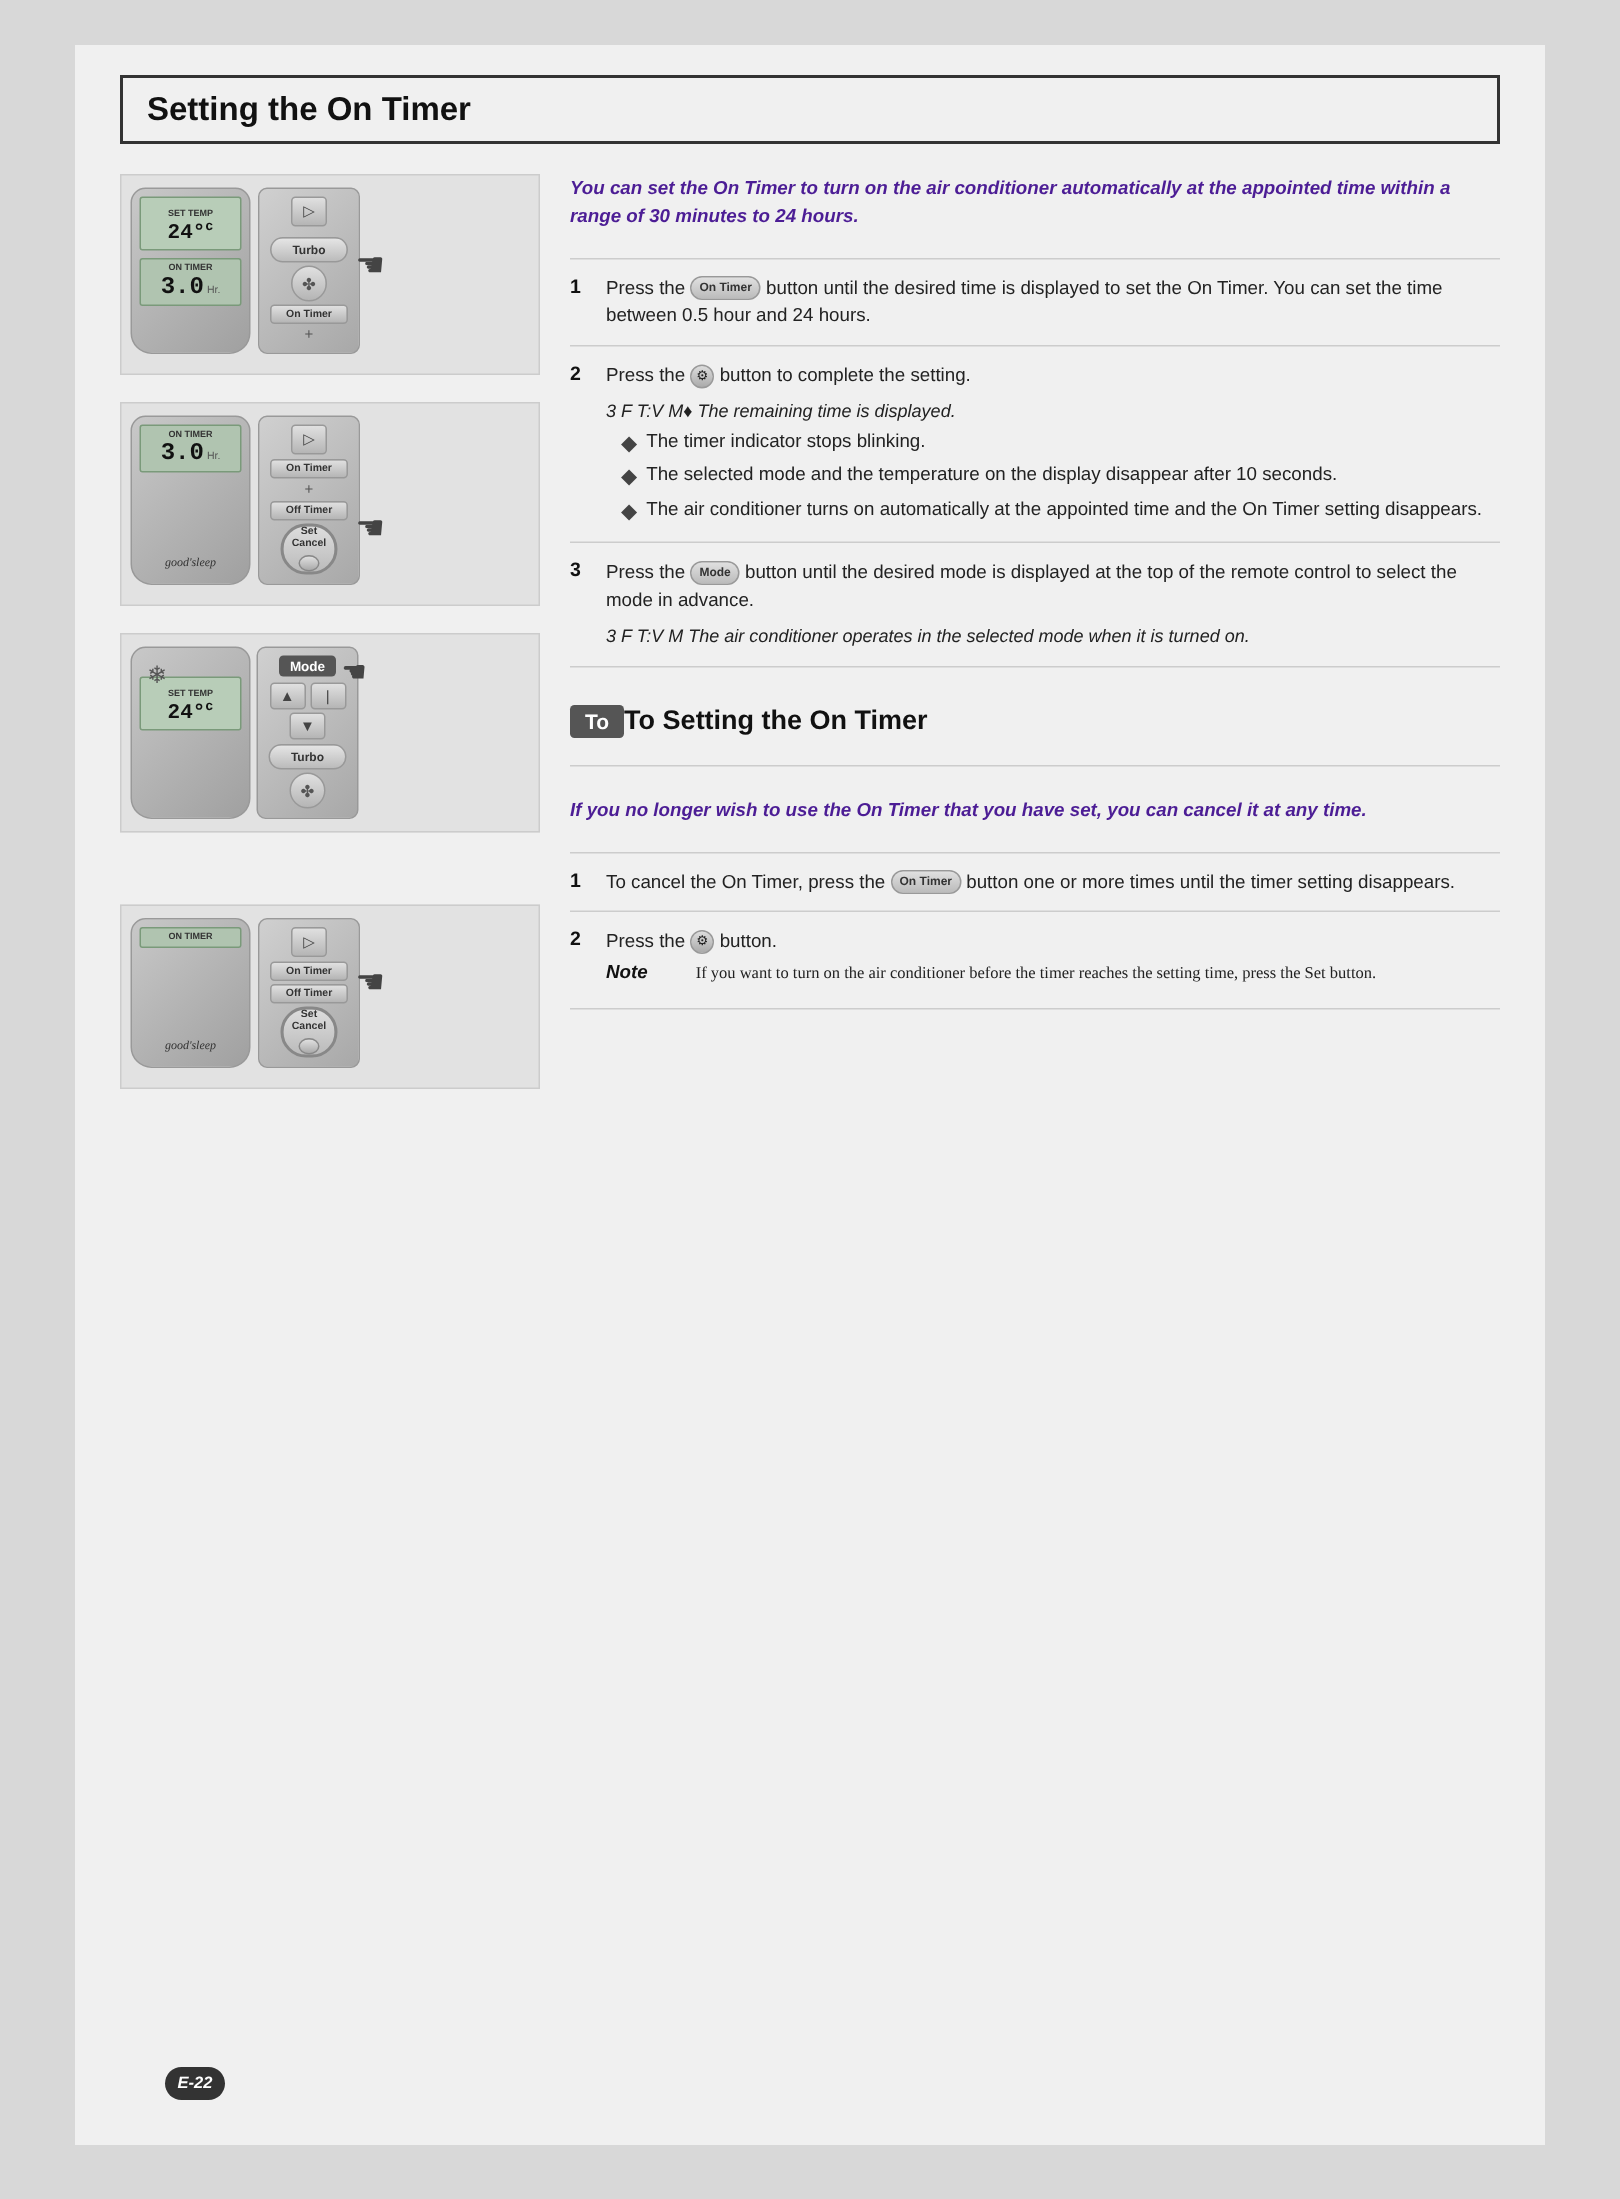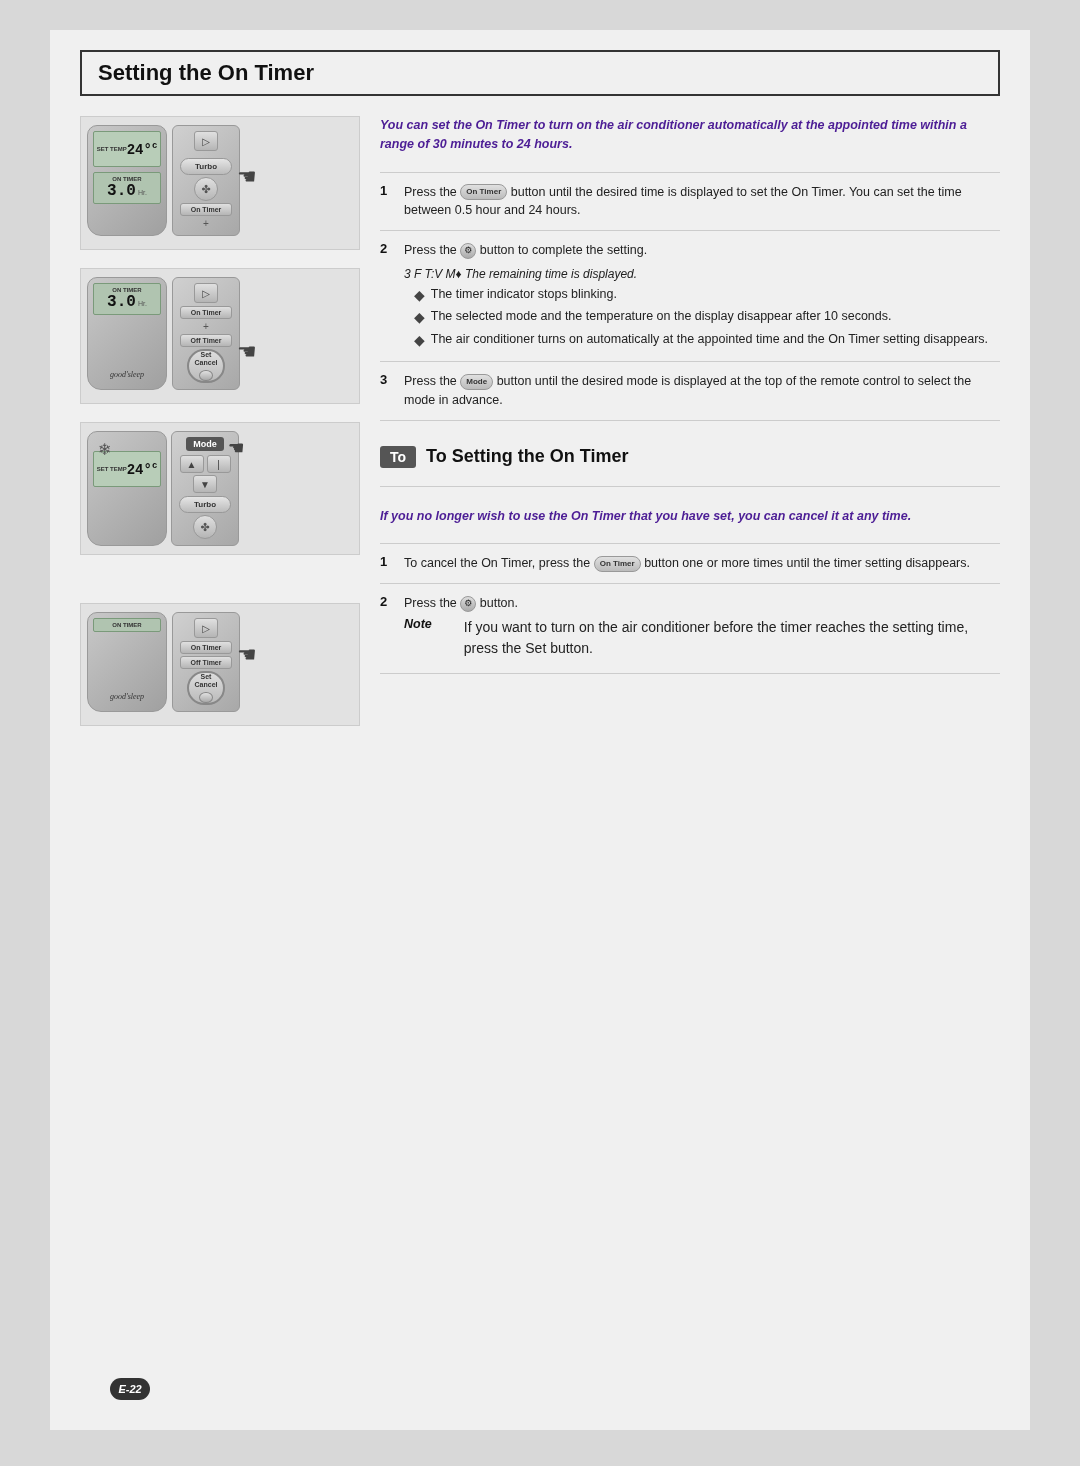--- a/index.html
+++ b/index.html
@@ -124,30 +124,30 @@
       align-items: flex-start;
     }
     .note-label {
       font-style: italic;
       font-weight: bold;
       font-size: 12.5px;
       color: #111;
       white-space: nowrap;
     }
     .note-text {
-      font-size: 14px;
+      font-size: 11px;
       color: #222;
       line-height: 1.5;
+      font-family: Liberation Serif, serif;
     }
 
     
     .section-heading {
       display: flex;
       align-items: center;
-      gap: 10px;
       margin: 15px 0 8px 0;
     }
     .section-heading-bullet {
       background: #555;
       color: #fff;
       padding: 3px 10px;
       font-size: 14px;
       font-weight: bold;
       border-radius: 3px;
     }
@@ -201,22 +201,23 @@
       position: relative;
     }
 
     .lcd-display {
       background: #b8cdb8;
       border: 1px solid #7a9a7a;
       border-radius: 2px;
       width: 68px;
       min-height: 36px;
       display: flex;
-      align-items: center;
-      justify-content: center;
+      flex-direction: column;
+      align-items: center;
+      justify-content: flex-end;
       padding: 2px;
       margin-bottom: 3px;
     }
 
     .btn-turbo {
       background: linear-gradient(180deg, #e5e5e5, #bbb);
       border: 1px solid #999;
       border-radius: 12px;
       font-size: 8px;
       font-weight: bold;
@@ -526,20 +527,23 @@
       </div>
 
       <div class="step-block">
         <div class="step-row">
           <span class="step-num">3</span>
           <span class="step-text">
             Press the <span class="inline-btn">Mode</span> button until the desired mode is displayed at the top of
             the remote control to select the mode in advance.
           </span>
         </div>
+        <div class="step-sub">
+          <span style="font-style:italic;font-size:12px;">3 F T:V M The air conditioner operates in the selected mode when it is turned on.</span>
+        </div>
       </div>
 
       <div class="section-heading">
         <span class="section-heading-bullet">To</span>
         <h2>To Setting the On Timer</h2>
       </div>
       <hr class="divider">
 
       <p class="intro-text" style="margin-bottom:8px;">If you no longer wish to use the On Timer that you have set, you can cancel it at any time.</p>
       <hr class="divider">

